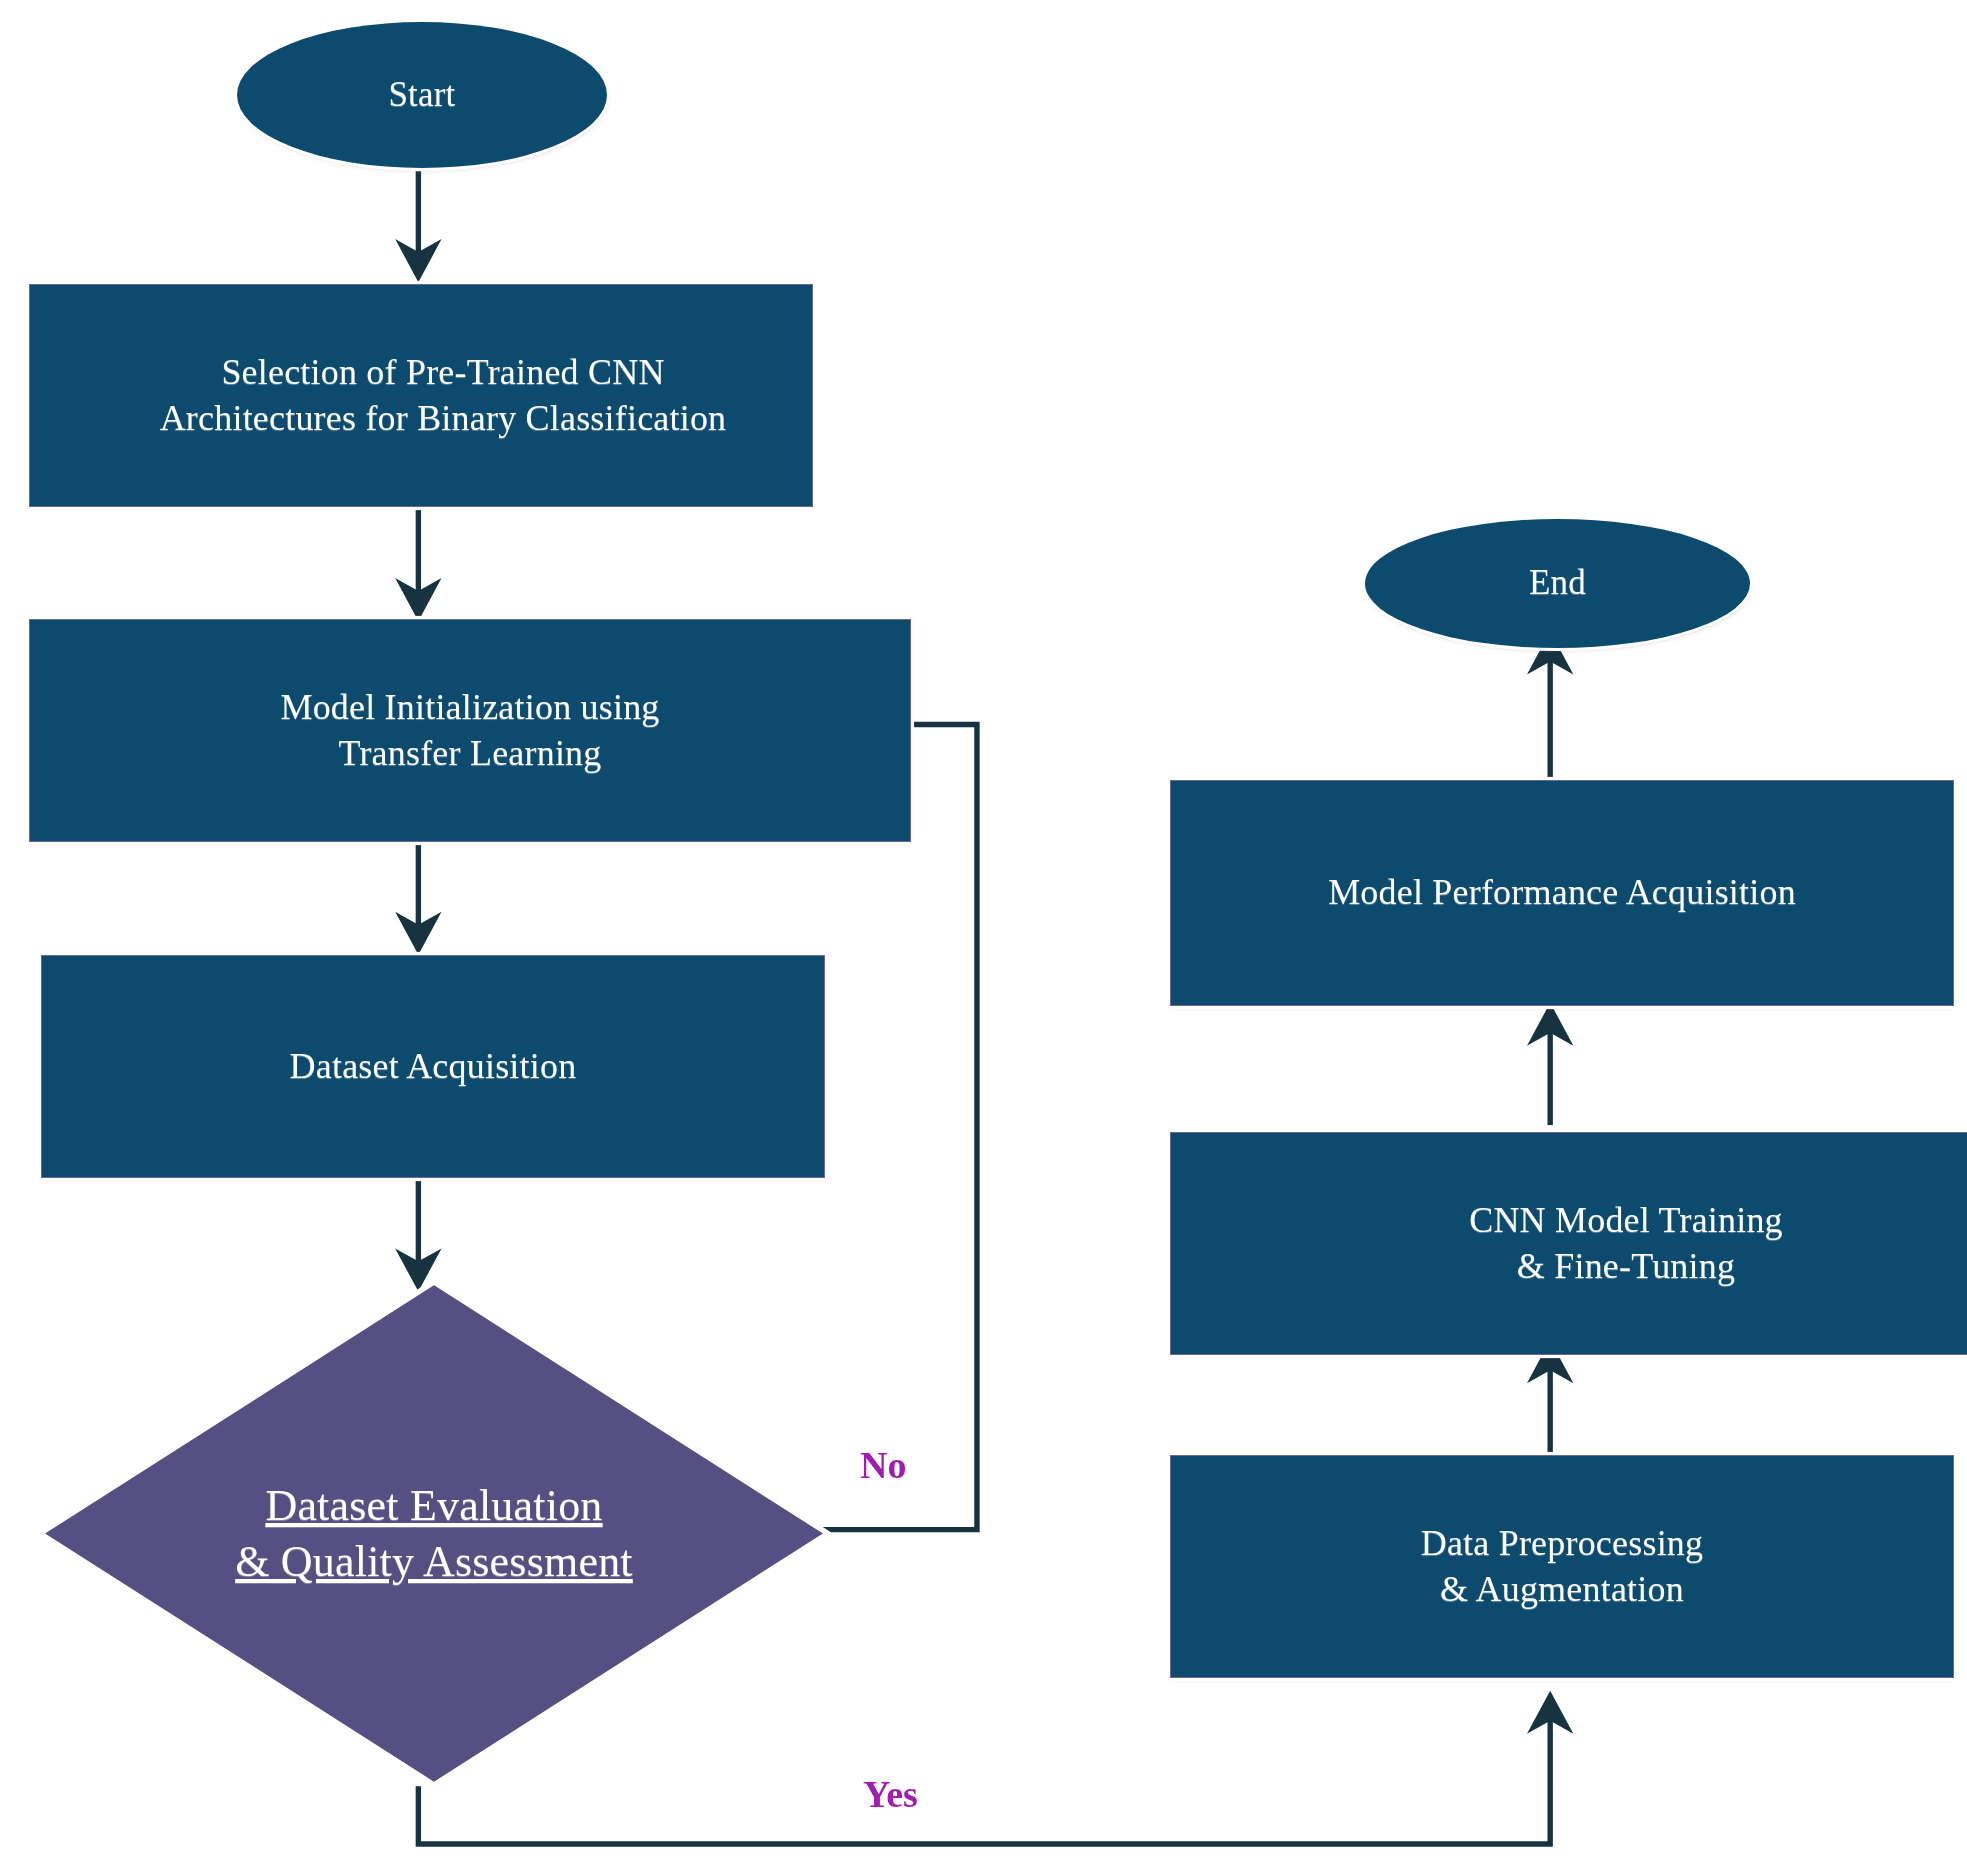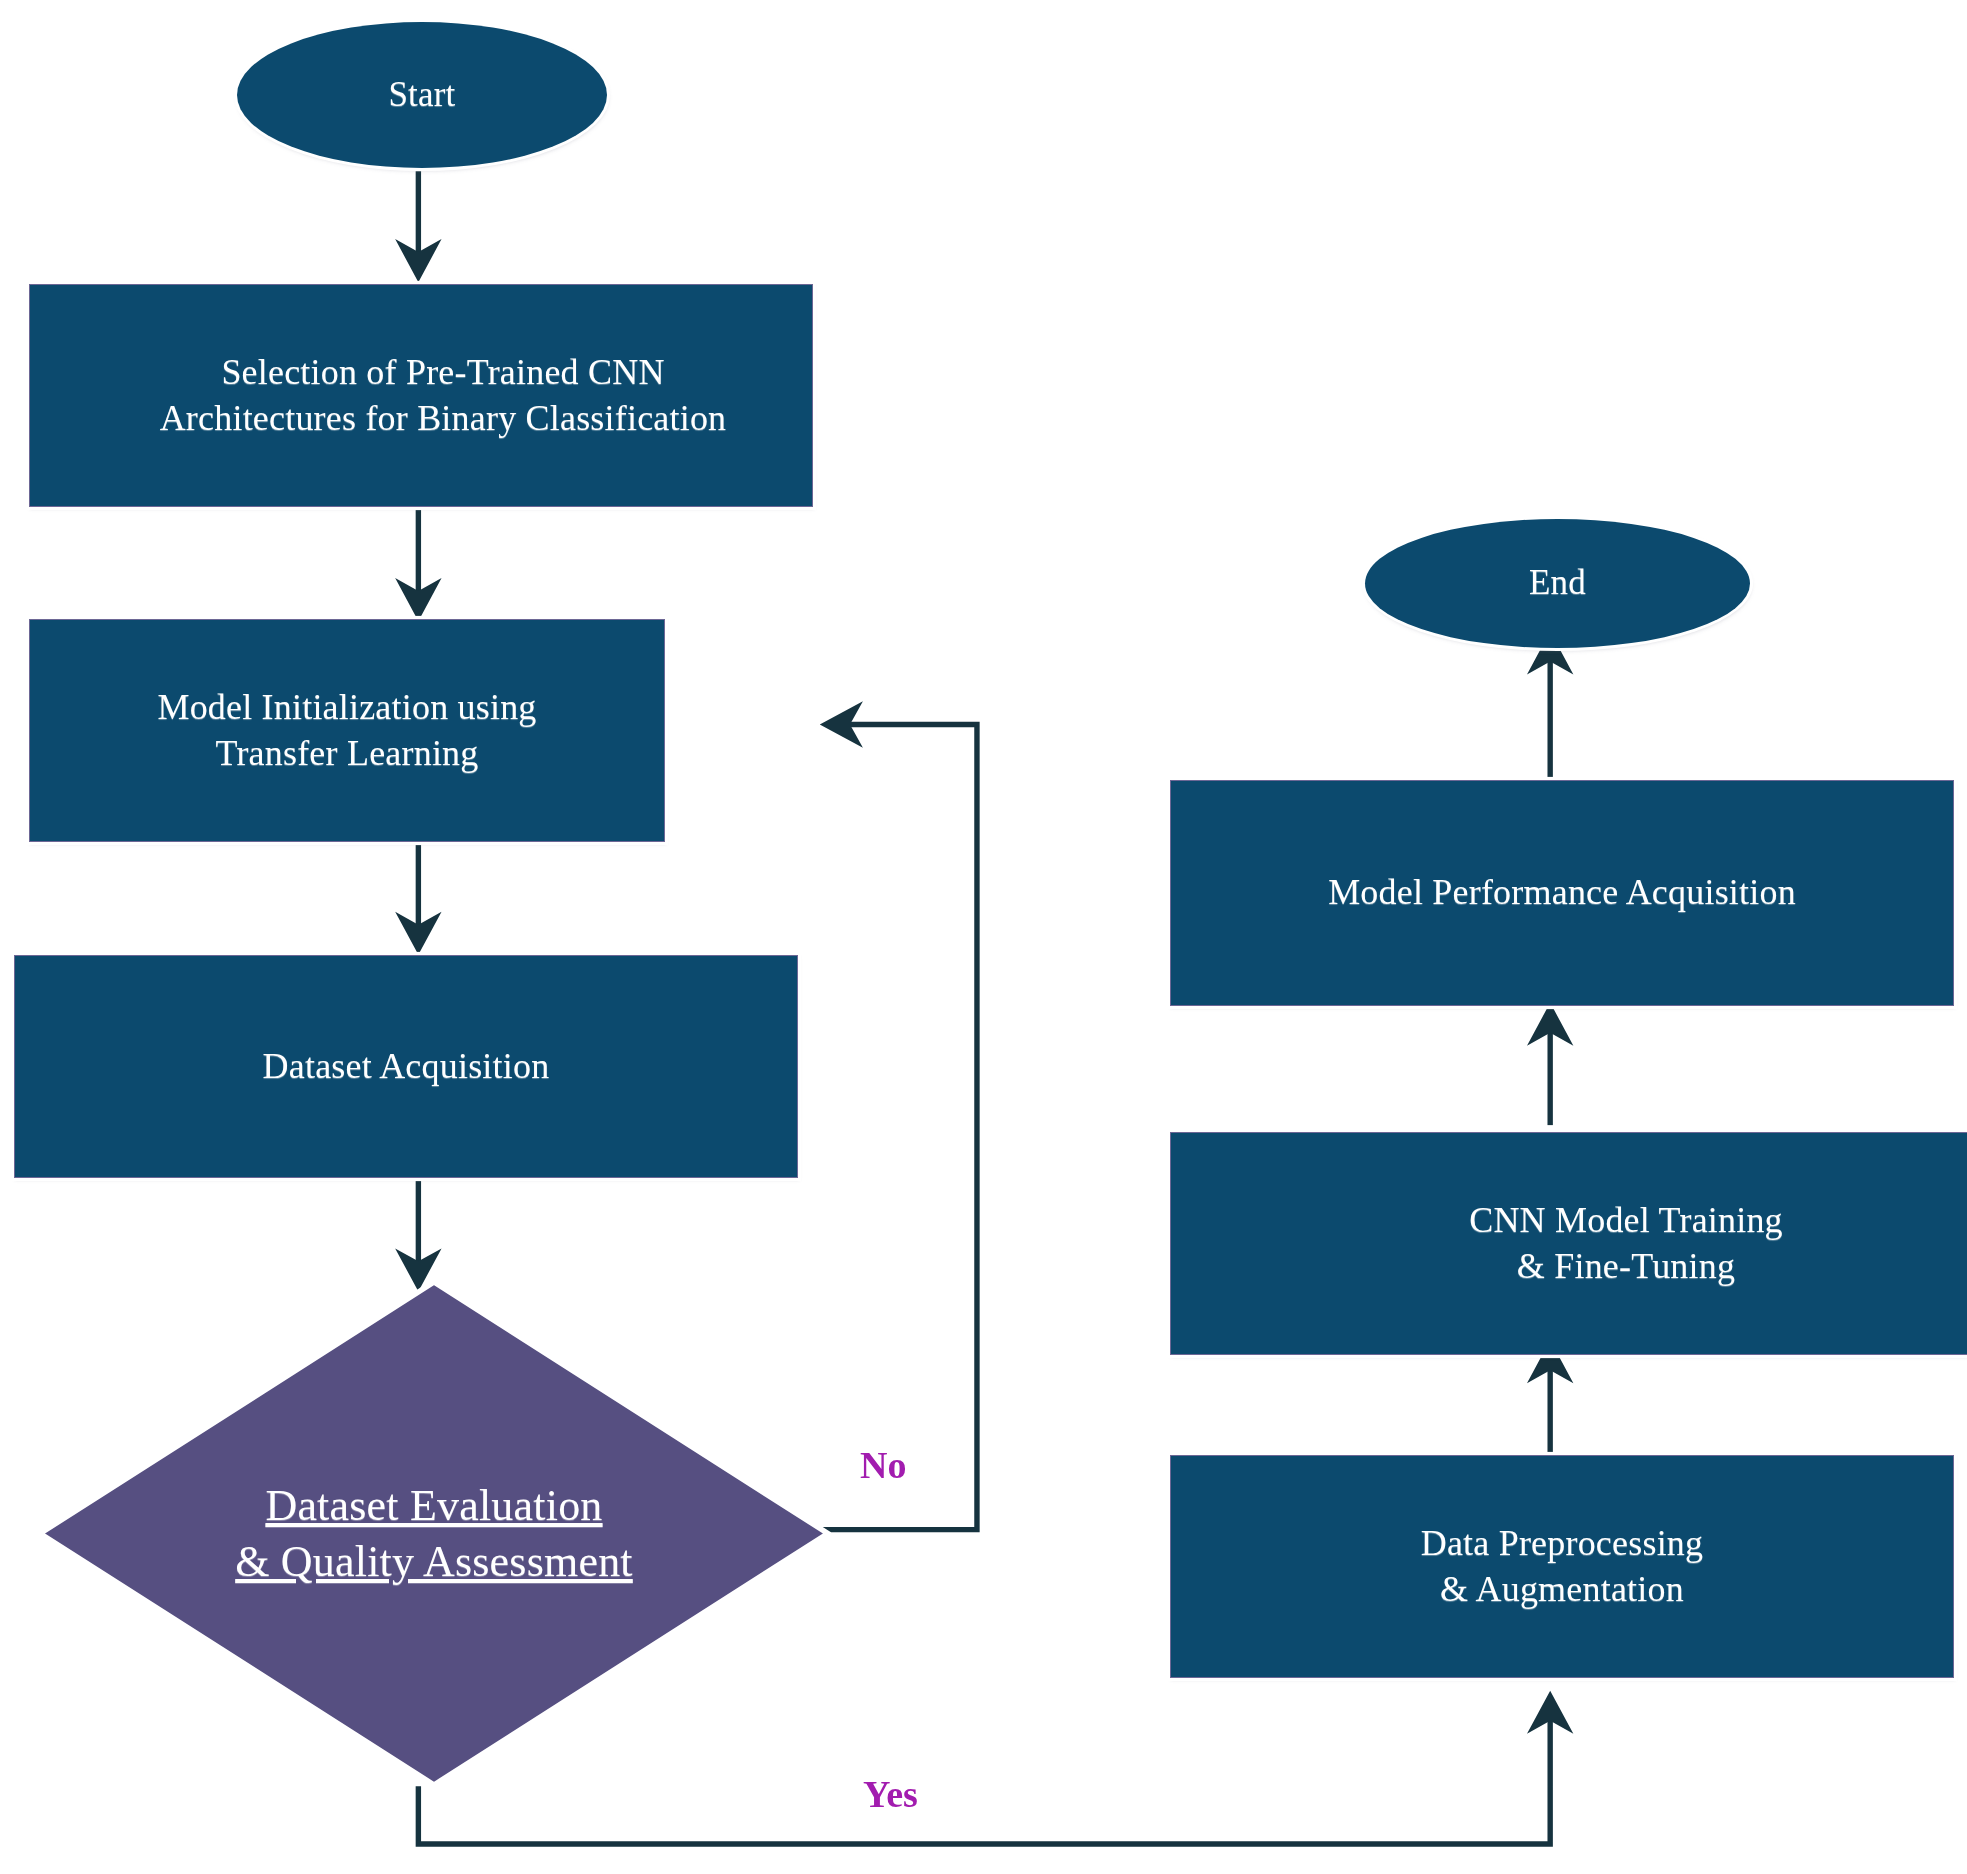--- a/index.html
+++ b/index.html
@@ -125,28 +125,28 @@
     <span>Start</span>
   </div>
 
   <div class="node node-process" style="left:29px; top:284px; width:784px; height:223px; font-size:36px;padding-left:44px;">
     <div>
       <span class="txt-line">Selection of Pre-Trained CNN</span>
       <span class="txt-line">Architectures for Binary Classification</span>
     </div>
   </div>
 
-  <div class="node node-process" style="left:29px; top:619px; width:636px; height:223px; font-size:36px;">
+  <div class="node node-process" style="left:29px; top:619px; width:882px; height:223px; font-size:36px;">
     <div>
       <span class="txt-line">Model Initialization using</span>
       <span class="txt-line">Transfer Learning</span>
     </div>
   </div>
 
-  <div class="node node-process" style="left:14px; top:955px; width:784px; height:223px; font-size:36px;">
+  <div class="node node-process" style="left:41px; top:955px; width:784px; height:223px; font-size:36px;">
     <div>
       <span class="txt-line">Dataset Acquisition</span>
     </div>
   </div>
 
   <div class="node node-decision" style="left:37px; top:1279px; width:794px; height:509px; font-size:44px;text-decoration:underline;">
     <svg class="diamond-shape" viewBox="0 0 1030 660" preserveAspectRatio="none" xmlns="http://www.w3.org/2000/svg">
       <polygon points="515,4 1026,330 515,656 4,330" fill="#564F81" stroke="#ffffff" stroke-width="7"></polygon>
     </svg>
     <div class="decision-label">

